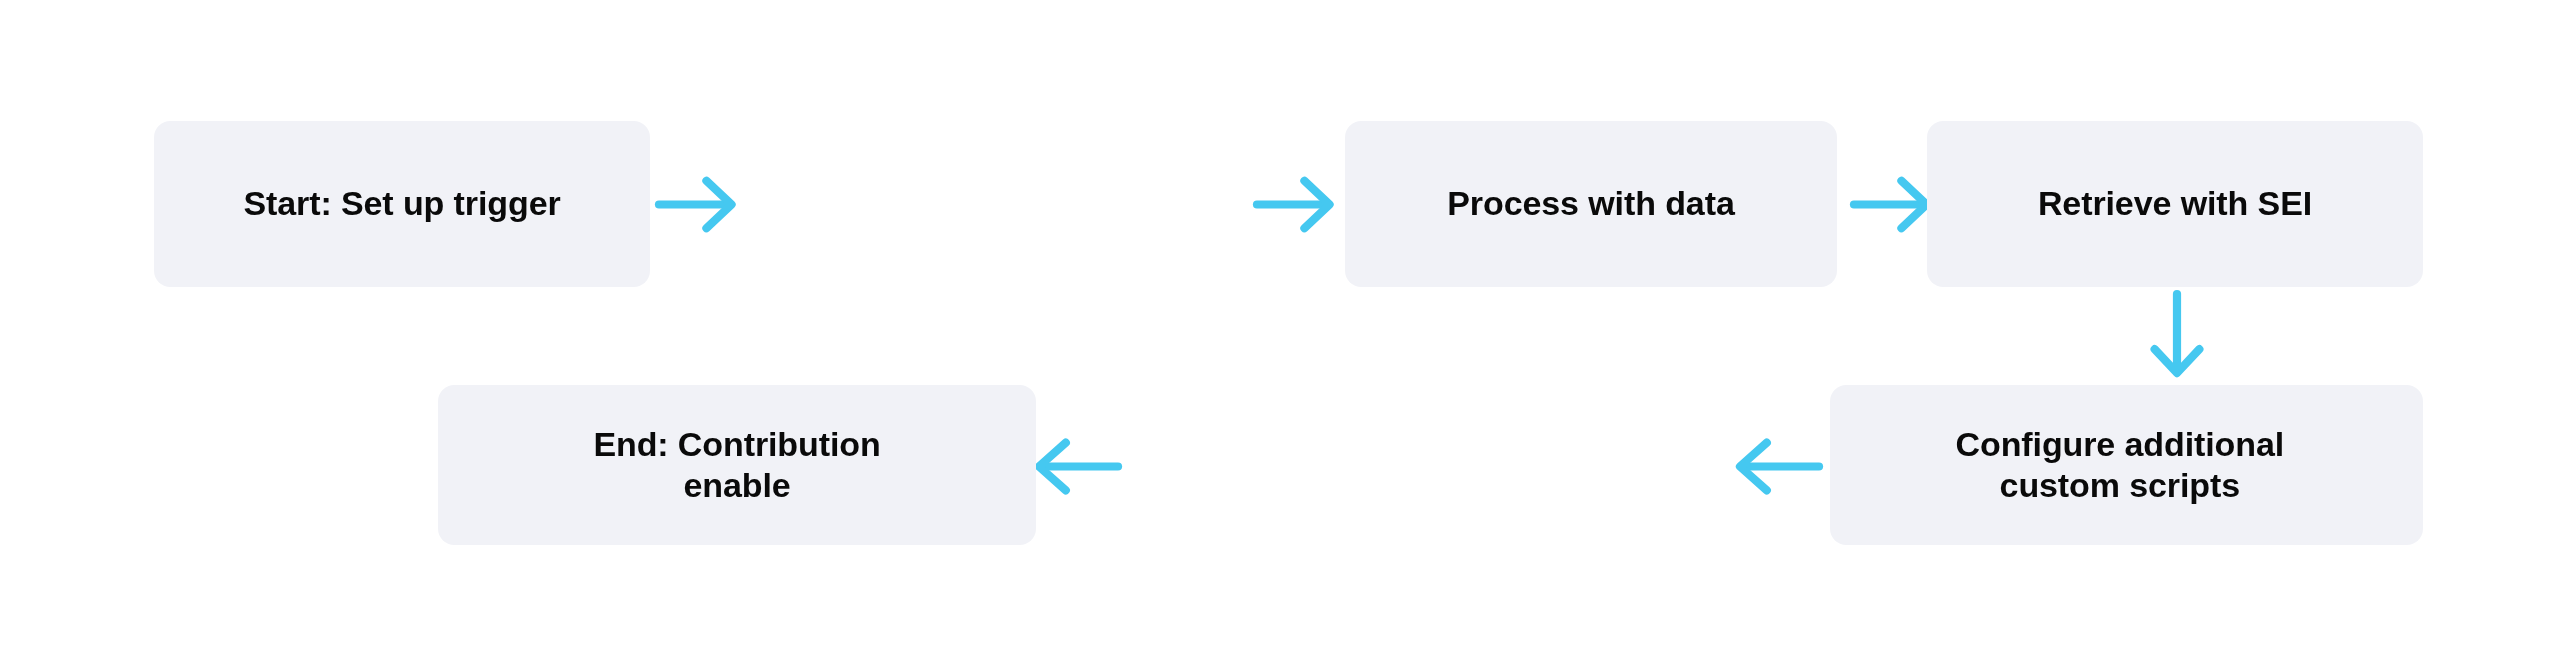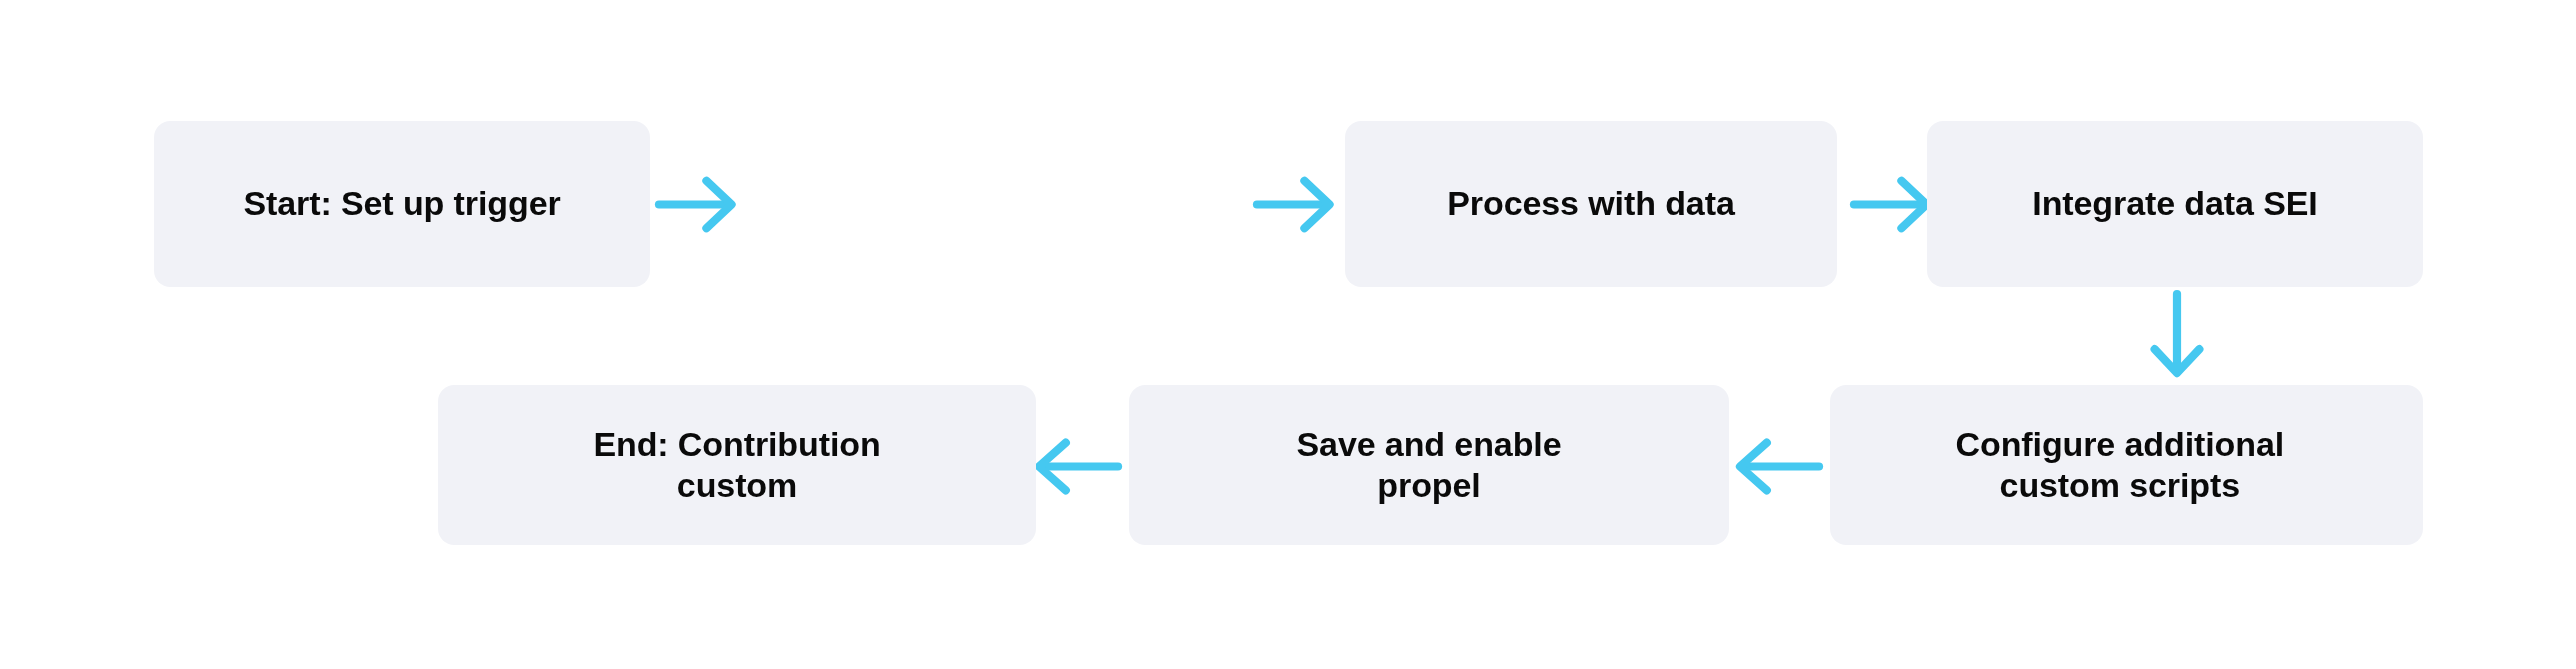--- a/index.html
+++ b/index.html
@@ -106,21 +106,21 @@
   <div class="connector" id="arrow-process-integrate">
     <svg width="83" height="69" viewBox="0 0 112 92" xmlns="http://www.w3.org/2000/svg" aria-hidden="true">
       <g fill="none" stroke="#45C8F0" stroke-width="11" stroke-linecap="round" stroke-linejoin="round">
         <line x1="4" y1="46" x2="100" y2="46"></line>
         <polyline points="68,14 102,46 68,78"></polyline>
       </g>
     </svg>
   </div>
 
   <div class="node" id="node-integrate">
-    <span class="node-label">Integrate data SEI</span>
+    <span class="node-label">Retrieve with SEI</span>
   </div>
 
   <div class="connector" id="arrow-integrate-configure">
     <svg width="72" height="88" viewBox="0 0 96 118" xmlns="http://www.w3.org/2000/svg" aria-hidden="true">
       <g fill="none" stroke="#45C8F0" stroke-width="11" stroke-linecap="round" stroke-linejoin="round">
         <line x1="48" y1="4" x2="48" y2="108"></line>
         <polyline points="18,78 48,110 78,78"></polyline>
       </g>
     </svg>
   </div>
@@ -132,33 +132,29 @@
 
   <div class="connector" id="arrow-configure-save">
     <svg width="88" height="69" viewBox="0 0 118 92" xmlns="http://www.w3.org/2000/svg" aria-hidden="true">
       <g fill="none" stroke="#45C8F0" stroke-width="11" stroke-linecap="round" stroke-linejoin="round">
         <line x1="114" y1="46" x2="10" y2="46"></line>
         <polyline points="44,14 8,46 44,78"></polyline>
       </g>
     </svg>
   </div>
 
-  <div class="node" id="node-save">
-    <span class="node-label">Save and enable
-propel</span>
-  </div>
 
   <div class="connector" id="arrow-save-end">
     <svg width="88" height="69" viewBox="0 0 118 92" xmlns="http://www.w3.org/2000/svg" aria-hidden="true">
       <g fill="none" stroke="#45C8F0" stroke-width="11" stroke-linecap="round" stroke-linejoin="round">
         <line x1="114" y1="46" x2="10" y2="46"></line>
         <polyline points="44,14 8,46 44,78"></polyline>
       </g>
     </svg>
   </div>
 
   <div class="node" id="node-end">
     <span class="node-label">End: Contribution
-custom</span>
+enable</span>
   </div>
 
 </div>
 
 
 </body></html>

